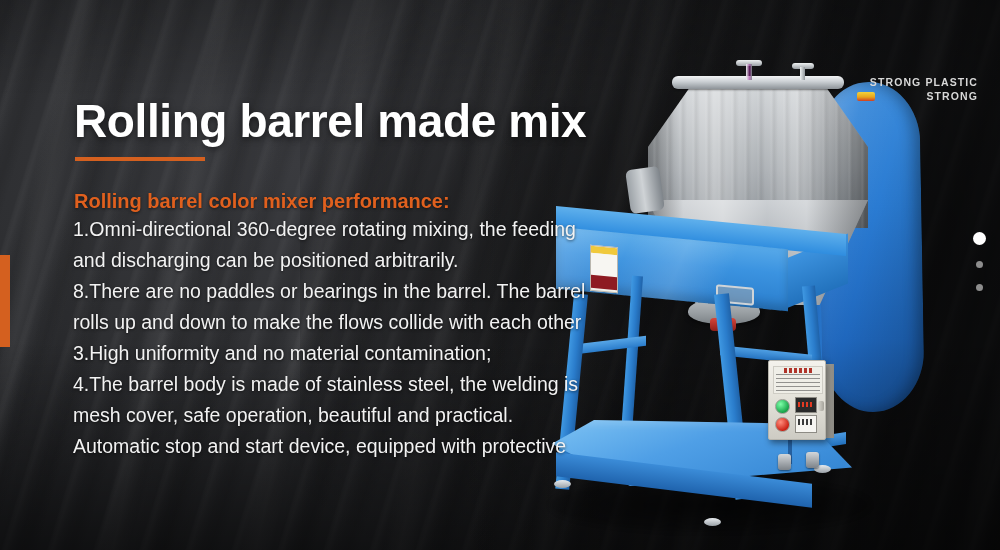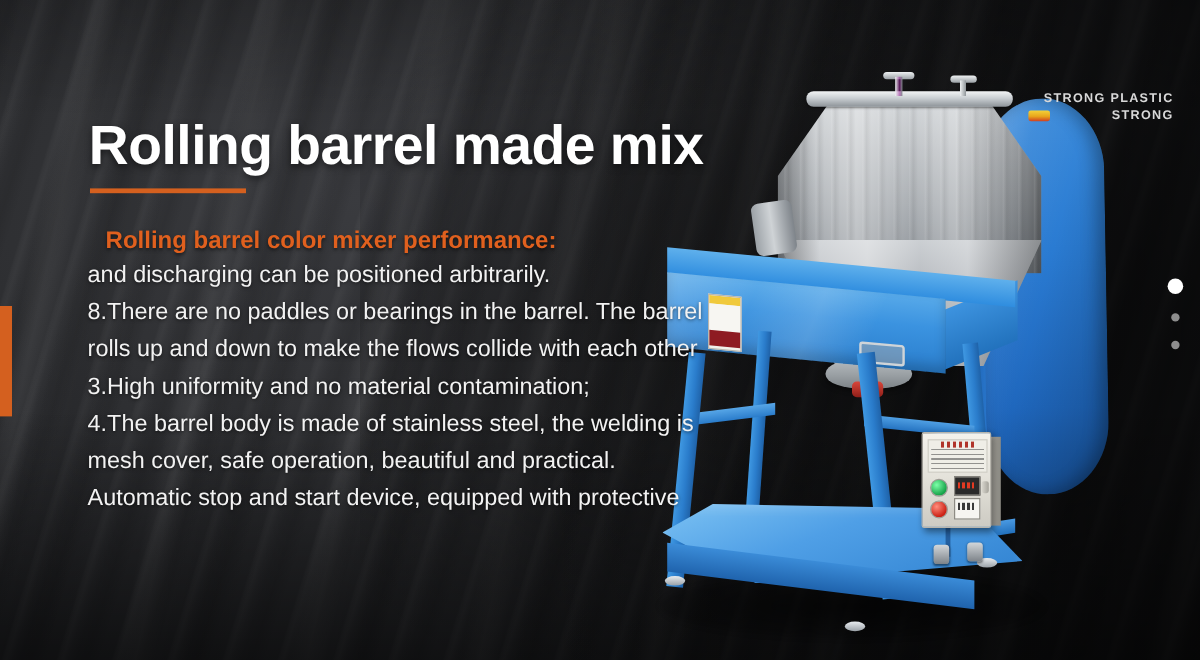--- a/index.html
+++ b/index.html
@@ -101,21 +101,21 @@
     text-shadow: 0 2px 6px rgba(0,0,0,0.5);
   }
   .headline-rule {
     position: absolute;
     left: 75px; top: 157px;
     width: 130px; height: 4px;
     background: #d4601f;
   }
   .subhead {
     position: absolute;
-    left: 88px; top: 190px;
+    left: 74px; top: 190px;
     font-size: 20px;
     font-weight: bold;
     color: #e0601e;
     white-space: nowrap;
     text-shadow: 0 1px 3px rgba(0,0,0,0.55);
   }
   .body-copy {
     position: absolute;
     left: 73px; top: 214px;
     width: 460px;
@@ -595,20 +595,21 @@
     <span>STRONG PLASTIC</span>
     <span>STRONG</span>
   </div>
 
   <div class="headline">Rolling barrel made mix</div>
   <div class="headline-rule"></div>
 
   <div class="subhead">Rolling barrel color mixer performance:</div>
 
   <div class="body-copy">
+    <span class="ln">1.Omni-directional 360-degree rotating mixing, the feeding</span>
     <span class="ln">and discharging can be positioned arbitrarily.</span>
     <span class="ln">8.There are no paddles or bearings in the barrel. The barrel</span>
     <span class="ln">rolls up and down to make the flows collide with each other</span>
     <span class="ln">3.High uniformity and no material contamination;</span>
     <span class="ln">4.The barrel body is made of stainless steel, the welding is</span>
     <span class="ln">mesh cover, safe operation, beautiful and practical.</span>
     <span class="ln">Automatic stop and start device, equipped with protective</span>
   </div>
 
   <div class="dots">

